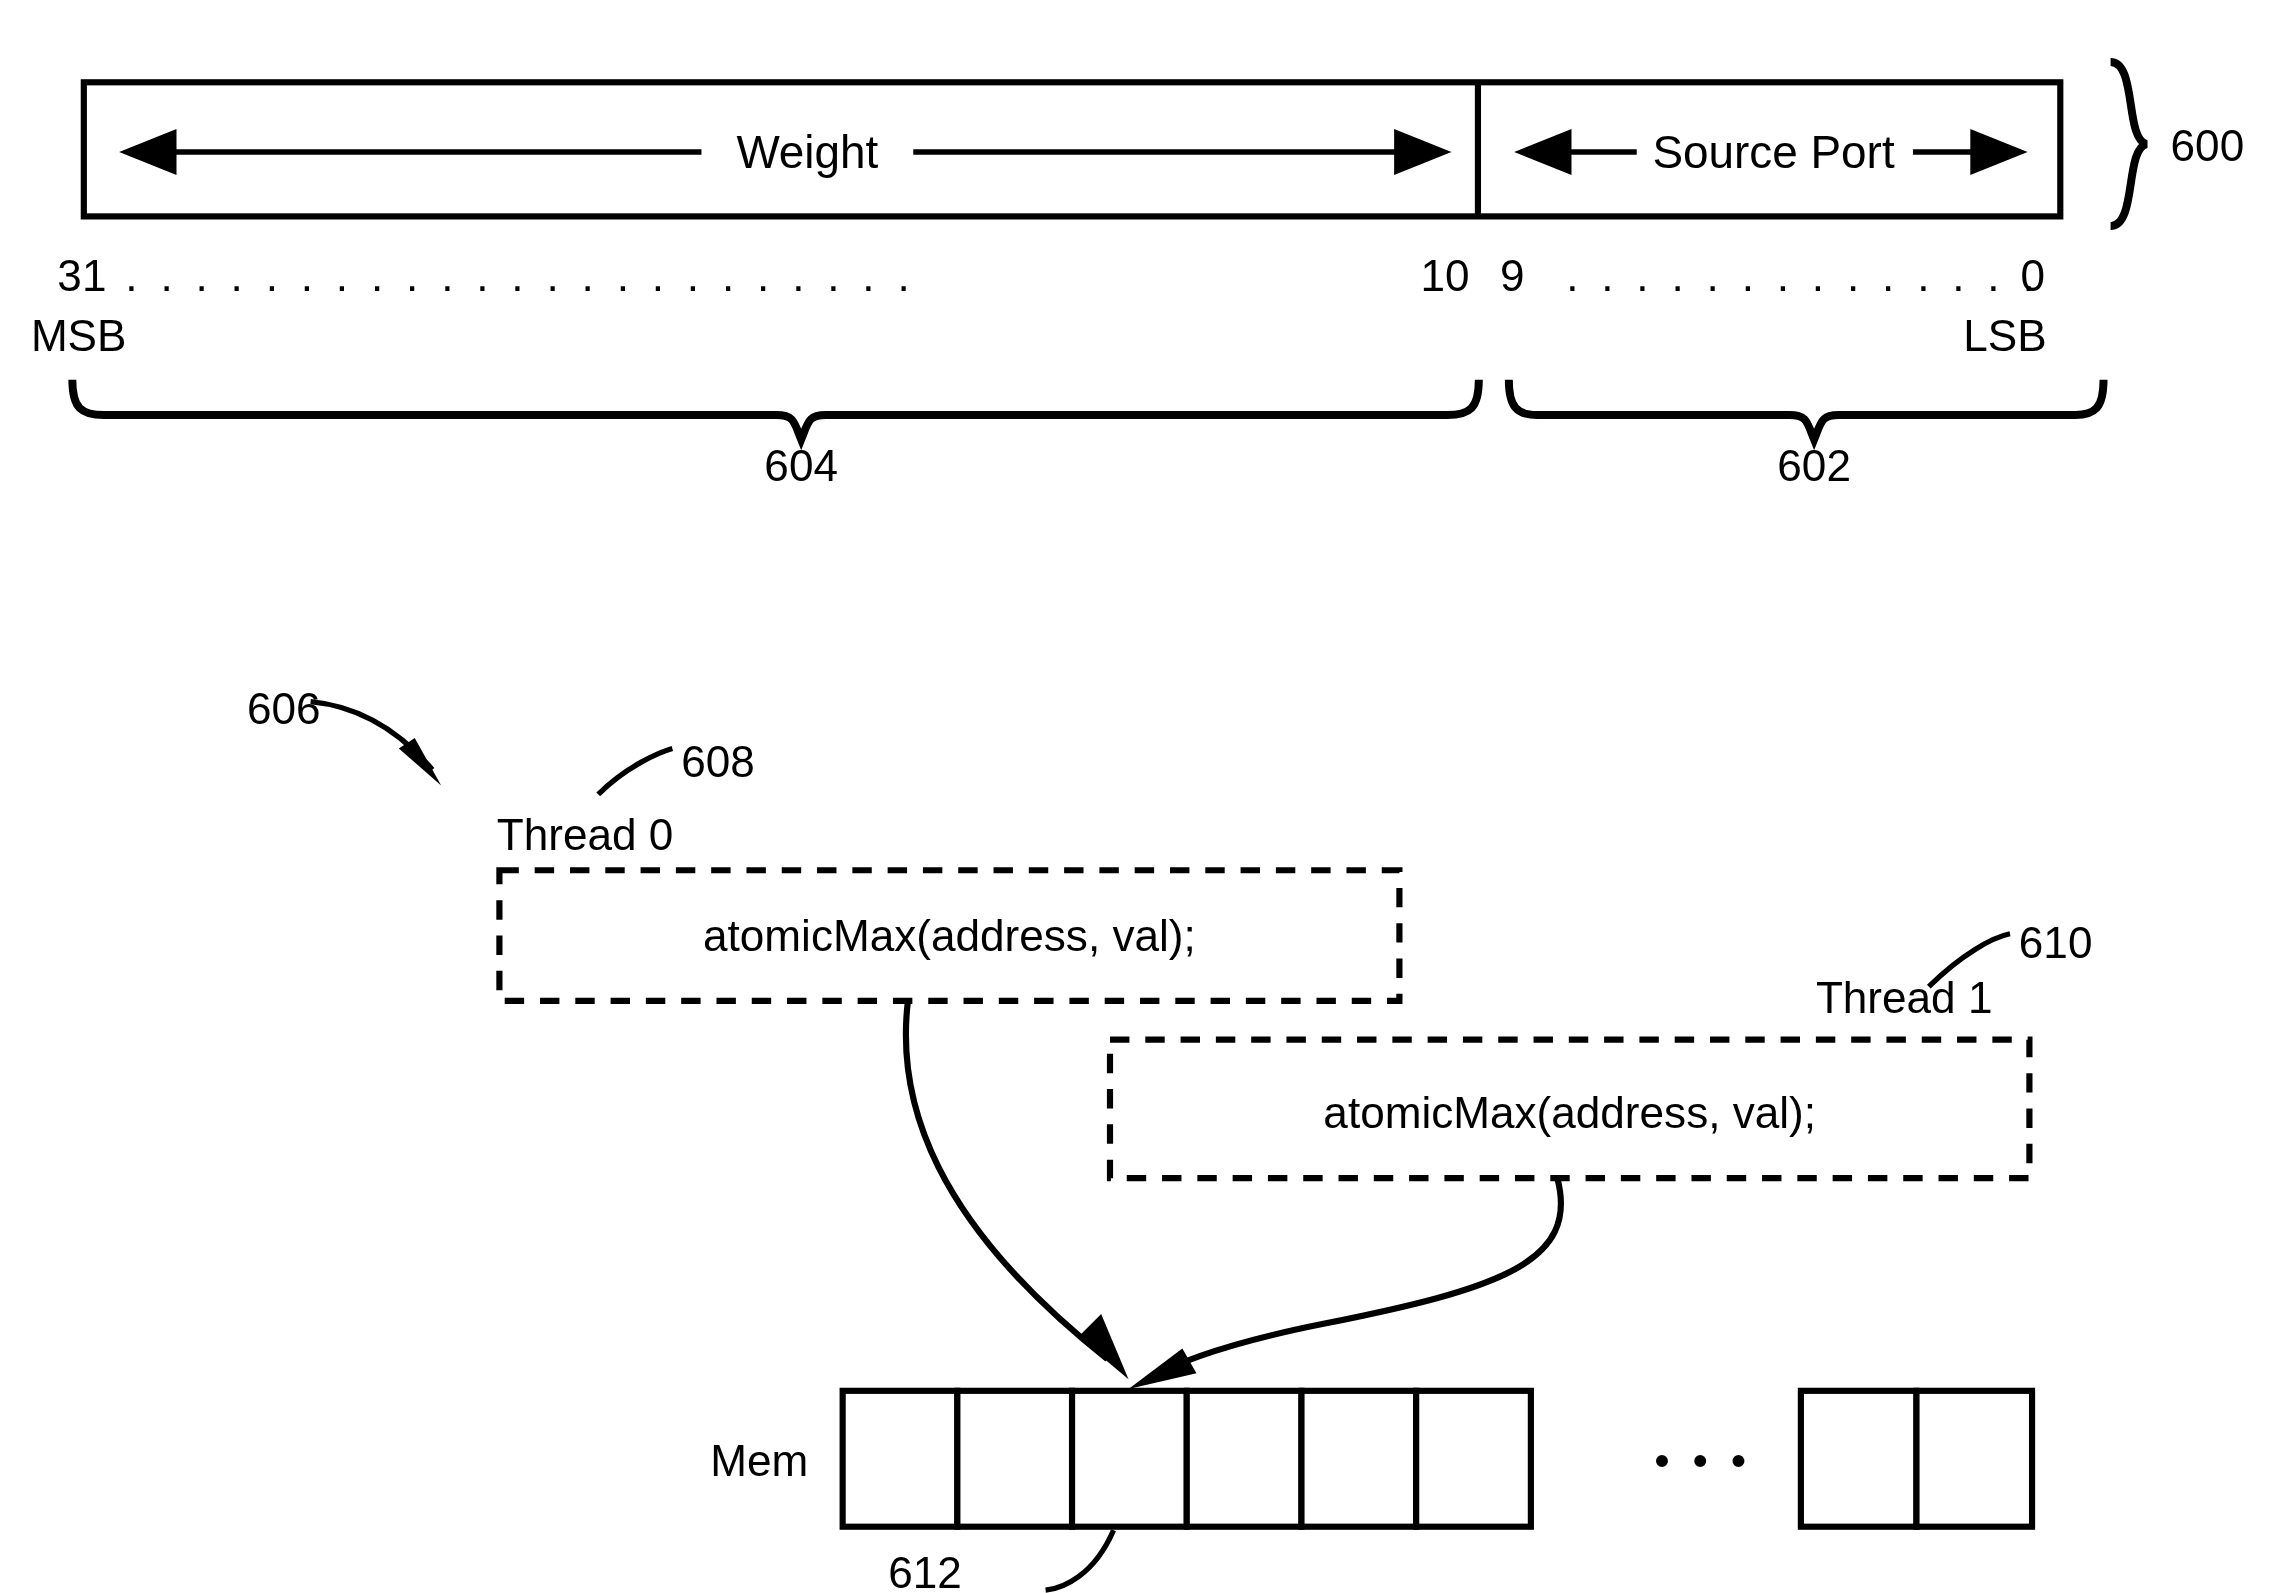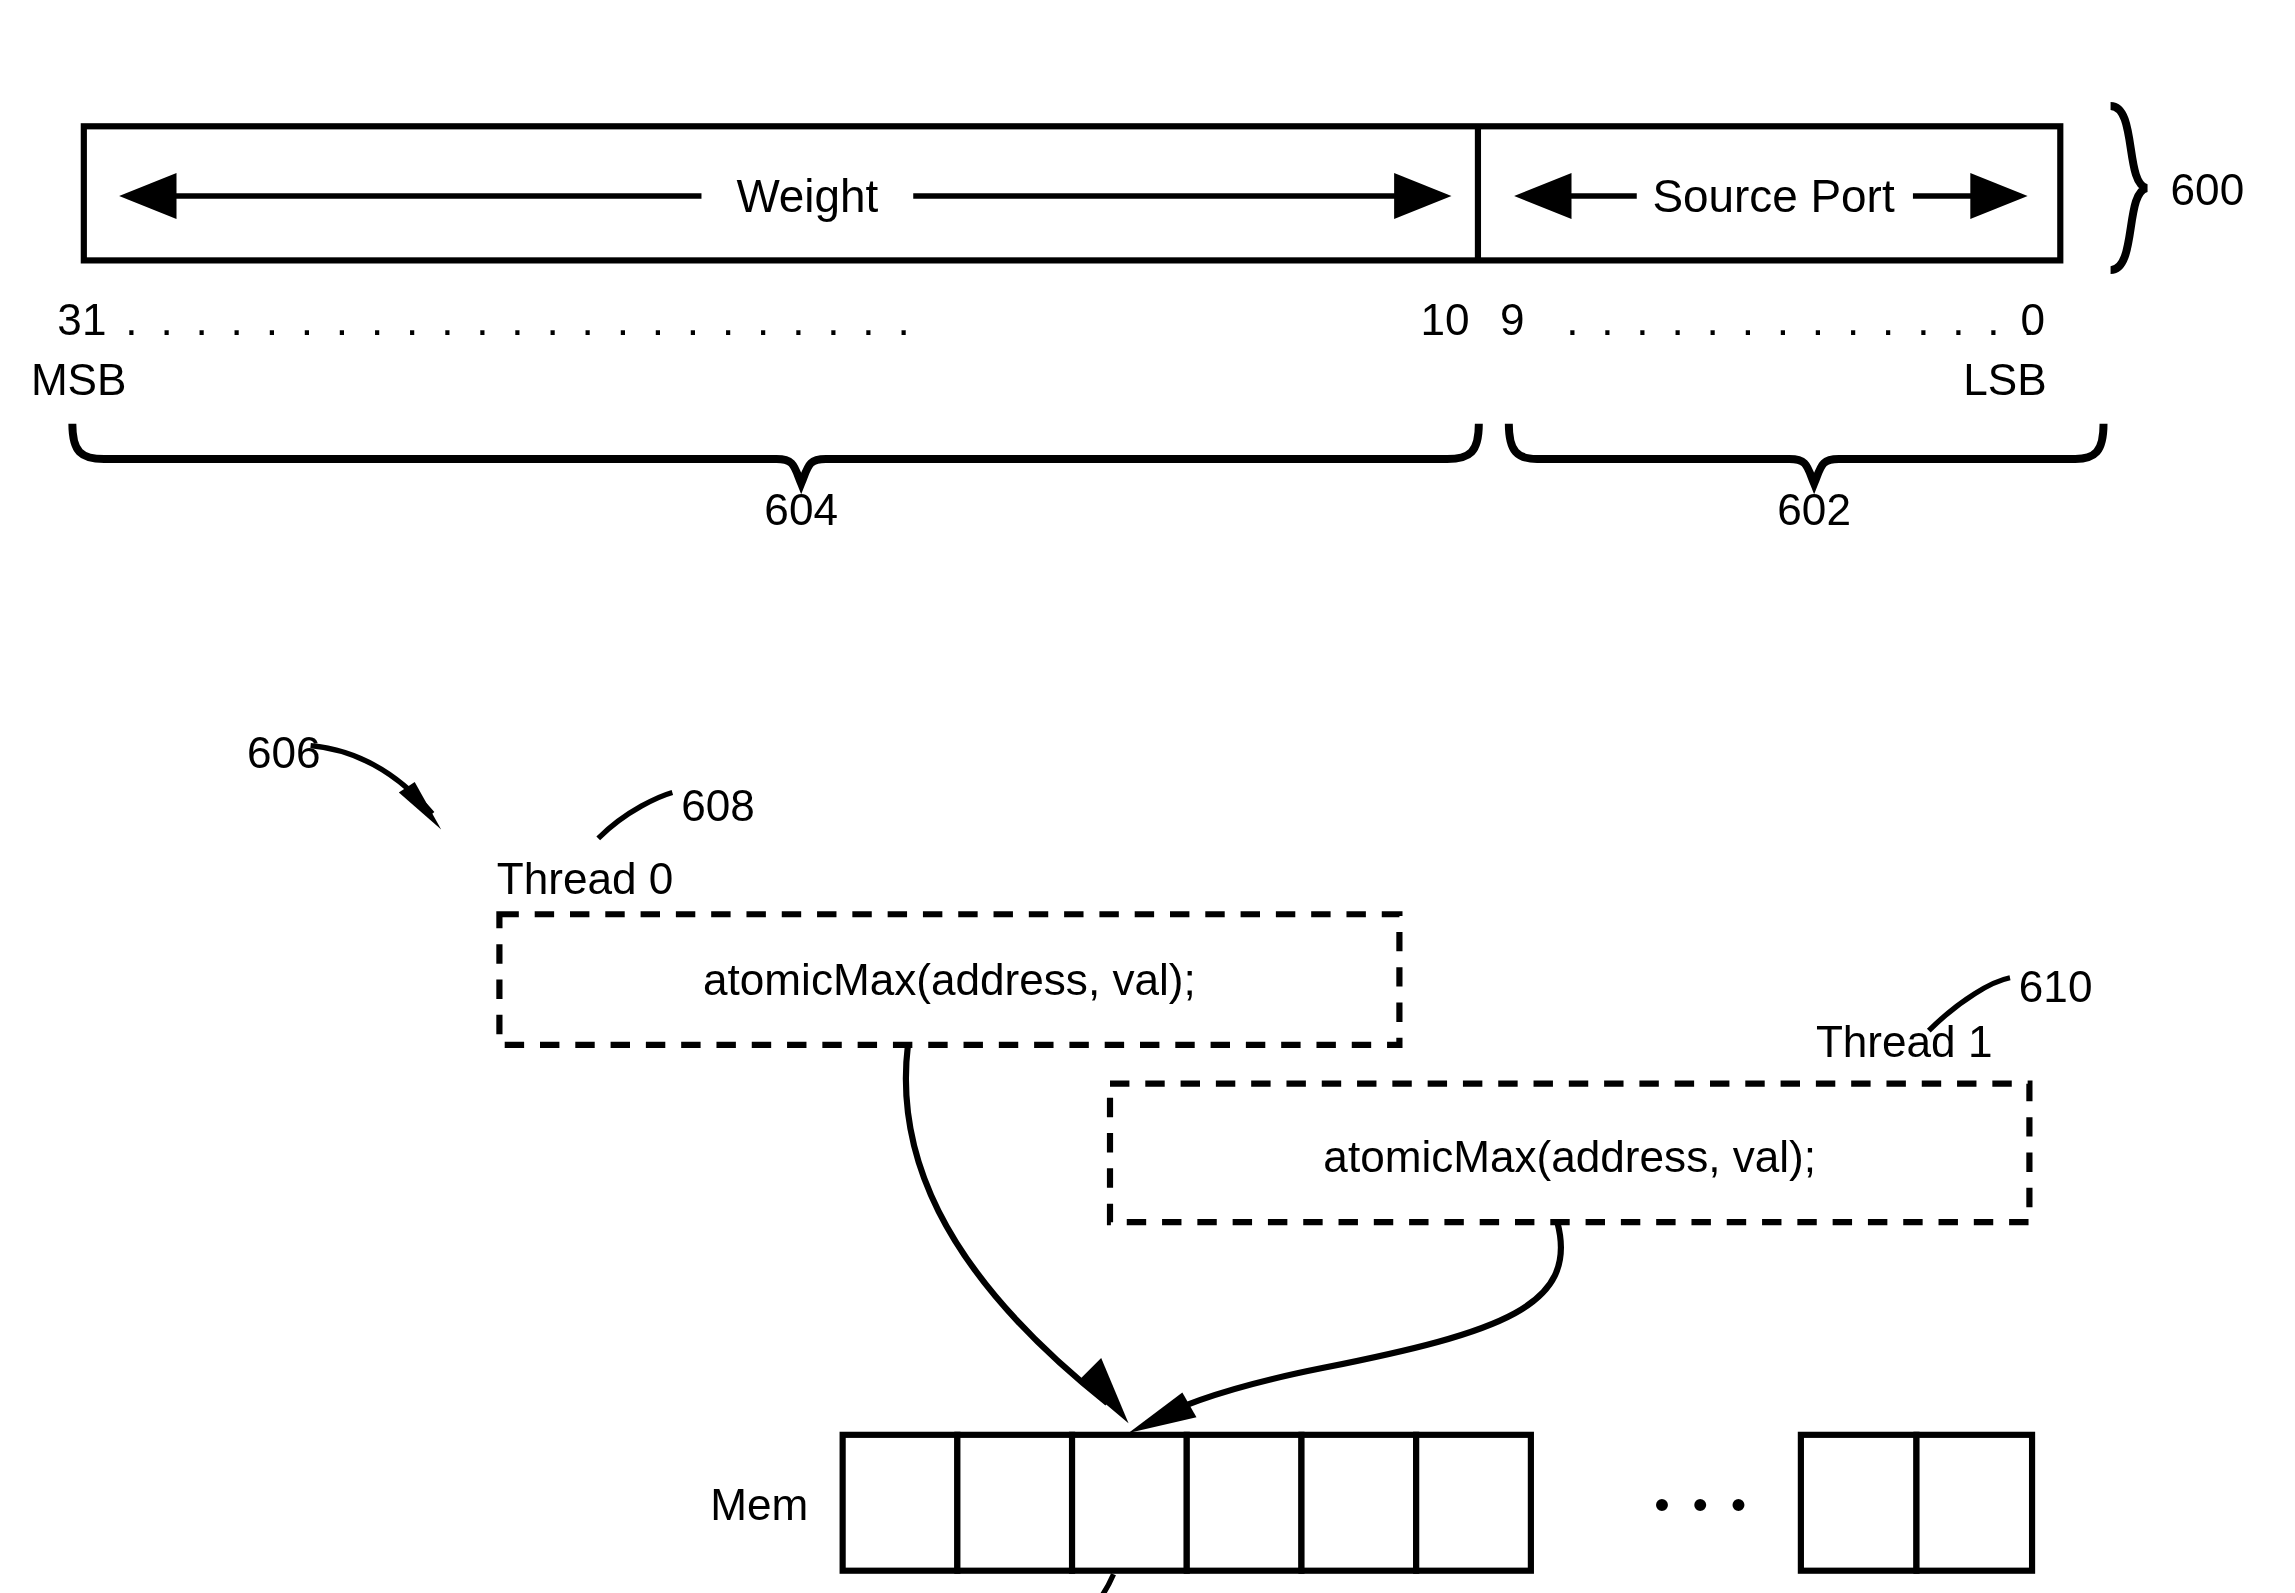--- a/index.html
+++ b/index.html
@@ -12,21 +12,20 @@
     height: 1594px;
     font-family: "Liberation Sans", sans-serif;
     color: #000000;
     overflow: hidden;
   }
   #figure-root {
     position: relative;
     width: 2295px;
     height: 1188px;
     background: #ffffff;
-    margin-top: 44px;
   }
   svg.figure-svg {
     position: absolute;
     top: 0;
     left: 0;
     width: 2295px;
     height: 1594px;
   }
   text {
     font-family: "Liberation Sans", sans-serif;

